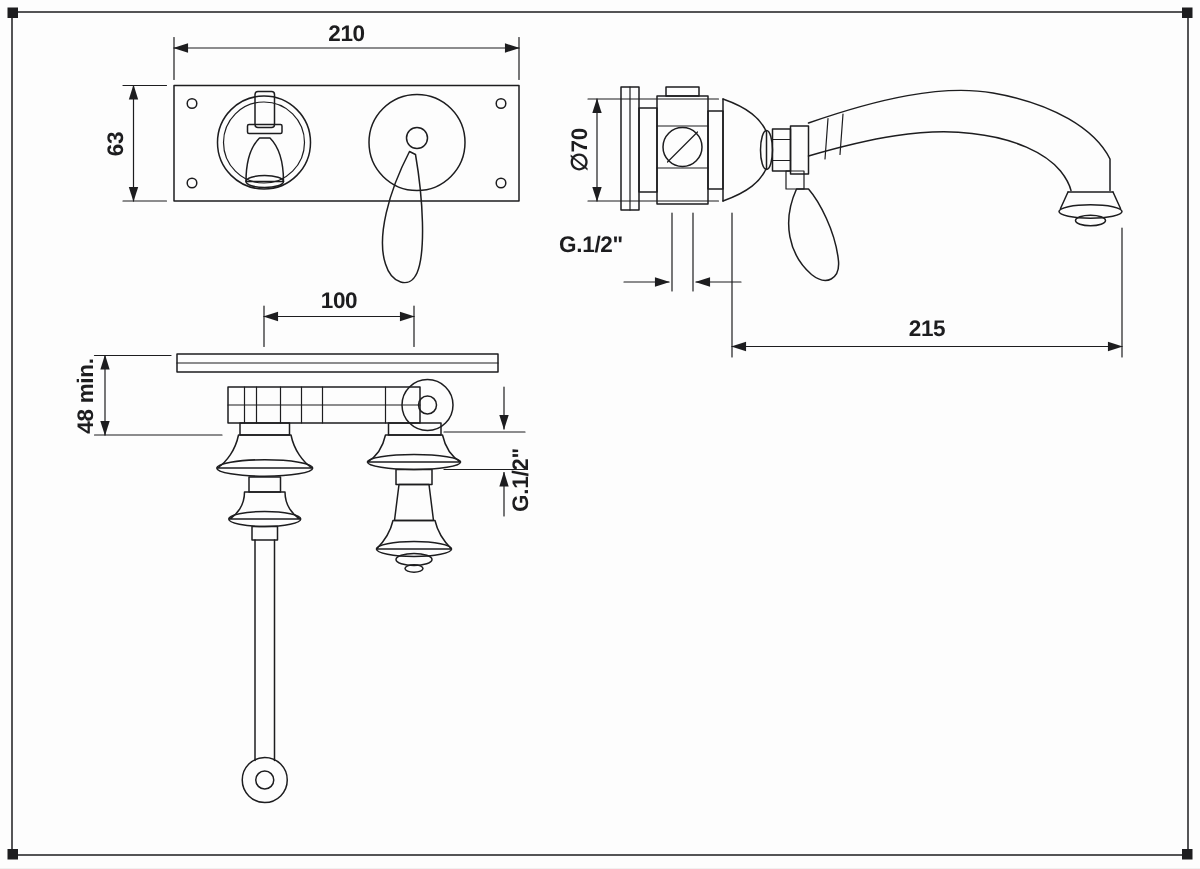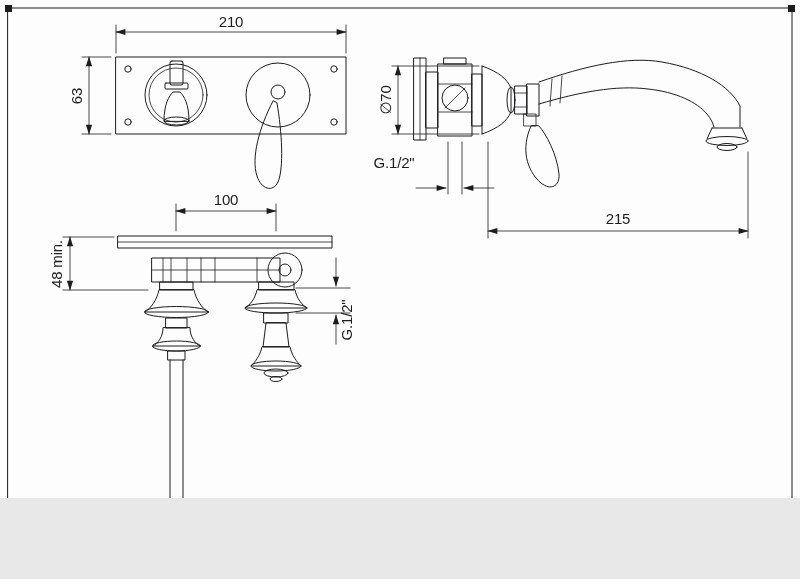--- a/index.html
+++ b/index.html
@@ -1,19 +1,20 @@
 <!DOCTYPE html>
 <html style="--bg: #fdfdfd; --line: #1d1d1f;"><head>
 <meta charset="utf-8">
 <style>
   html,body{margin:0;padding:0;background:#e8e8e8;}
   .sheet{
-    width:800px;height:498px;position:relative;margin:0 auto;
+    width:800px;height:579px;position:relative;margin:0 auto;
     background:var(--bg,#fff);
     font-family:"Liberation Sans", sans-serif;
+    font-weight:bold;
   }
   svg{display:block;width:800px;height:579px;}
   svg .ln{stroke:var(--line,#1d1d1f);fill:none;stroke-width:1;stroke-linecap:round;stroke-linejoin:round;}
   svg .thin{stroke-width:0.8;}
   svg .solid{fill:var(--line,#1d1d1f);stroke:none;}
   svg text{
     stroke:none;fill:var(--line,#1d1d1f);
     font-family:"Liberation Sans", sans-serif;
     font-size:15px;letter-spacing:-0.2px;
   }

